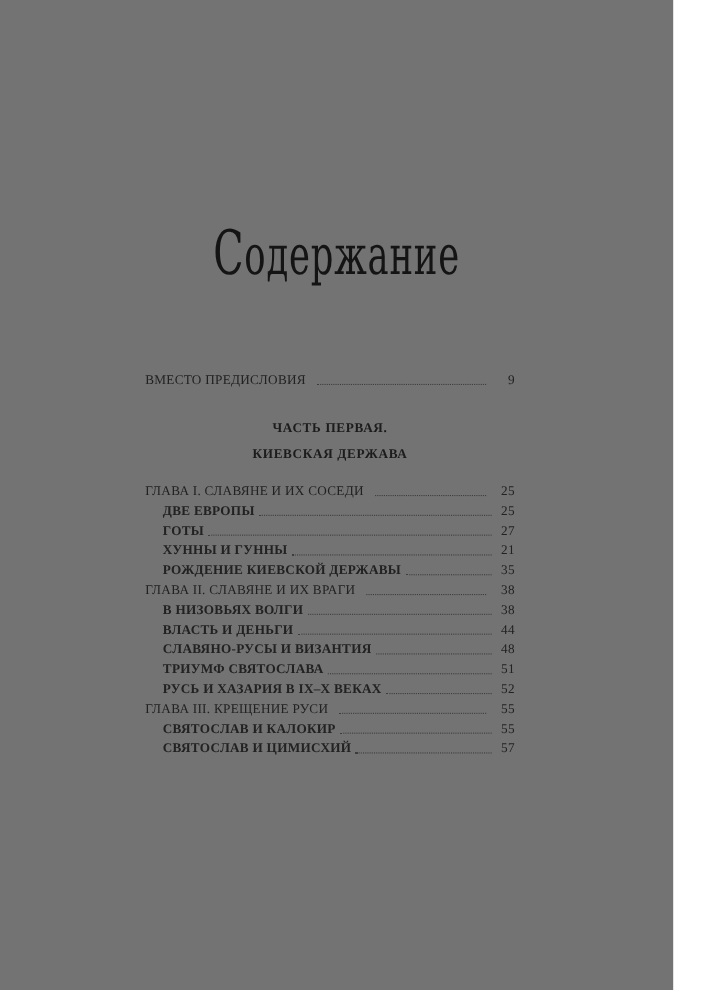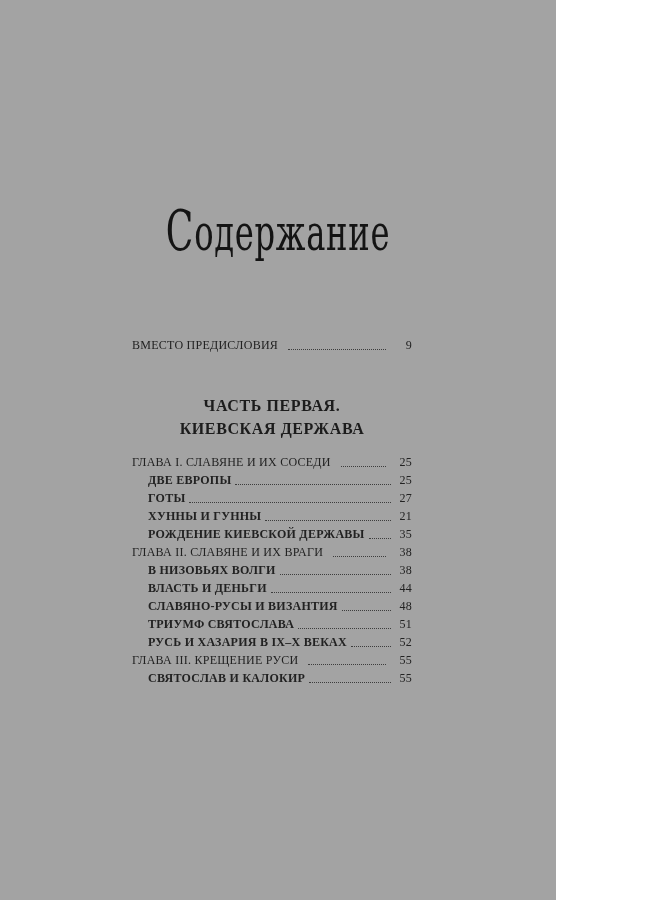--- a/index.html
+++ b/index.html
@@ -2,23 +2,23 @@
 <html lang="ru"><head>
 <meta charset="utf-8">
 <style>
   html, body {
     margin: 0;
     padding: 0;
     background: #ffffff;
   }
   .page {
     position: relative;
-    width: 556px;
+    width: 612px;
     height: 900px;
-    background: #a3a3a3;
+    background: #737373;
     color: #1f1f1f;
     font-family: "Liberation Serif", "DejaVu Serif", serif;
     overflow: hidden;
   }
   
   .book-title {
     margin: 204px 0 0 0;
     text-align: center;
     font-family: "DejaVu Serif", serif;
     font-weight: 500;
@@ -62,24 +62,24 @@
     text-align: right;
   }
   .preface-row {
     margin-top: 80px;
   }
   .preface-row .leader {
     margin-left: 10px;
     margin-right: 8px;
   }
   .part-heading {
-    margin-top: 40px;
+    margin-top: 24px;
     text-align: center;
     font-weight: bold;
-    font-size: 16px;
+    font-size: 12px;
     line-height: 23px;
     letter-spacing: 0.6px;
     color: #1c1c1c;
   }
   .toc-list {
     margin-top: 13px;
   }
   .row.sub .label {
     padding-left: 16px; 
     font-weight: bold;
@@ -169,16 +169,21 @@
       <div class="row chapter">
         <span class="label">ГЛАВА III. КРЕЩЕНИЕ РУСИ</span>
         <span class="leader"></span>
         <span class="num">55</span>
       </div>
       <div class="row sub">
         <span class="label">СВЯТОСЛАВ И КАЛОКИР</span>
         <span class="leader"></span>
         <span class="num">55</span>
       </div>
+      <div class="row sub">
+        <span class="label">СВЯТОСЛАВ И ЦИМИСХИЙ</span>
+        <span class="leader"></span>
+        <span class="num">57</span>
+      </div>
 
     </div>
   </div>
 </div>
 
 </body></html>

